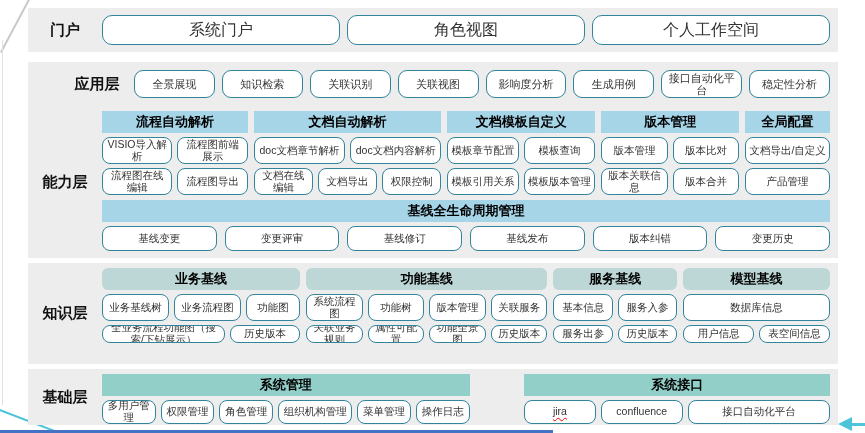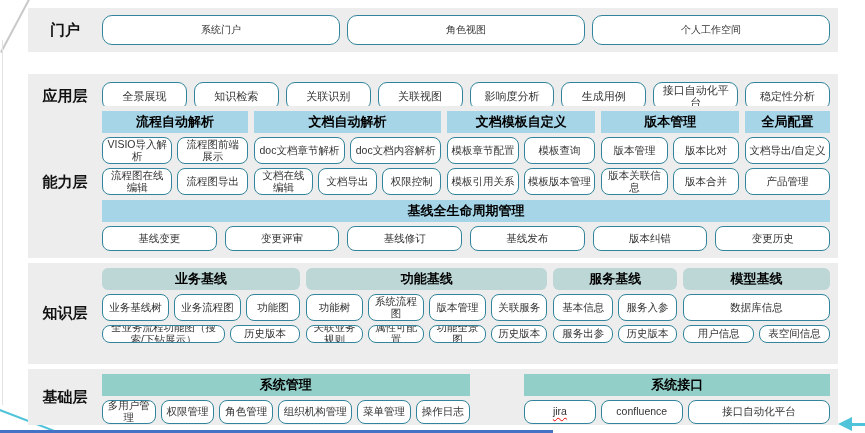--- a/index.html
+++ b/index.html
@@ -7,37 +7,37 @@
     width:865px;height:433px;position:relative;overflow:hidden;
     background:#ffffff;
     font-family:"Liberation Sans","DejaVu Sans",sans-serif;
   }
   #diagram{position:absolute;inset:0;}
 
   
   .band{position:absolute;left:28px;width:810px;background:var(--band,#EDEDED);
         display:flex;box-sizing:border-box;}
   .band-portal{top:8px;height:44px;}
-  .band-app{top:74px;height:44px;}
+  .band-app{top:62px;height:44px;padding-left:32px;}
   .band-capability{top:106px;height:152px;}
   .band-knowledge{top:263px;height:101px;}
   .band-foundation{top:369px;height:56px;}
 
   .layer-label{flex:0 0 74px;display:flex;align-items:center;justify-content:center;
                font-weight:bold;font-size:15px;color:#111;}
   .content{flex:1;min-width:0;padding:6px 8px 6px 0;display:flex;flex-direction:column;}
   .content-portal,.content-app{justify-content:center;}
 
   
   .btn-row{display:flex;gap:7px;align-items:stretch;min-width:0;}
   .btn{background:#fff;border:1.5px solid var(--btn-border,#31849B);border-radius:9px;
        display:flex;align-items:center;justify-content:center;text-align:center;
        color:#333;box-sizing:border-box;padding:1px 3px;line-height:1.12;flex:1;min-width:0;
        overflow:hidden;}
-  .content-portal .btn{height:30px;font-size:10px;border-radius:10px;}
+  .content-portal .btn{height:30px;font-size:16px;border-radius:10px;}
   .content-app .btn{height:28px;font-size:11px;}
 
   
   .groups-row{display:flex;gap:6px;min-width:0;}
   .group{display:flex;flex-direction:column;gap:4px;min-width:0;}
   .group-header{font-weight:bold;font-size:13px;color:#000;text-align:center;
                 height:22px;line-height:22px;flex:0 0 22px;overflow:hidden;white-space:nowrap;}
   .hdr-capability{background:var(--header-blue,#A6D5E8);}
   .hdr-knowledge{background:var(--header-sage,#BDD6D6);border-radius:6px;}
   .hdr-foundation{background:var(--header-teal,#92CFC9);}
@@ -210,22 +210,22 @@
               <div class="btn">功能图</div>
             </div>
             <div class="btn-row">
               <div class="btn">全业务流程功能图（搜索/下钻展示）</div>
               <div class="btn">历史版本</div>
             </div>
           </div>
           <div class="group grp-knowledge-1">
             <div class="group-header hdr-knowledge">功能基线</div>
             <div class="btn-row">
+              <div class="btn">系统流程图</div>
               <div class="btn">功能树</div>
-              <div class="btn">系统流程图</div>
               <div class="btn">版本管理</div>
               <div class="btn">关联服务</div>
             </div>
             <div class="btn-row">
               <div class="btn">关联业务规则</div>
               <div class="btn">属性可配置</div>
               <div class="btn">功能全景图</div>
               <div class="btn">历史版本</div>
             </div>
           </div>

